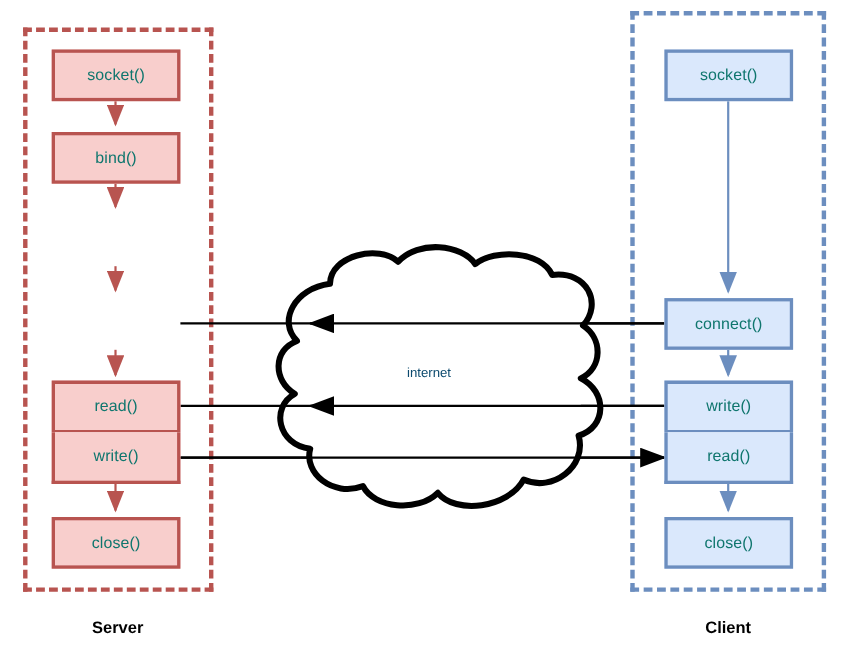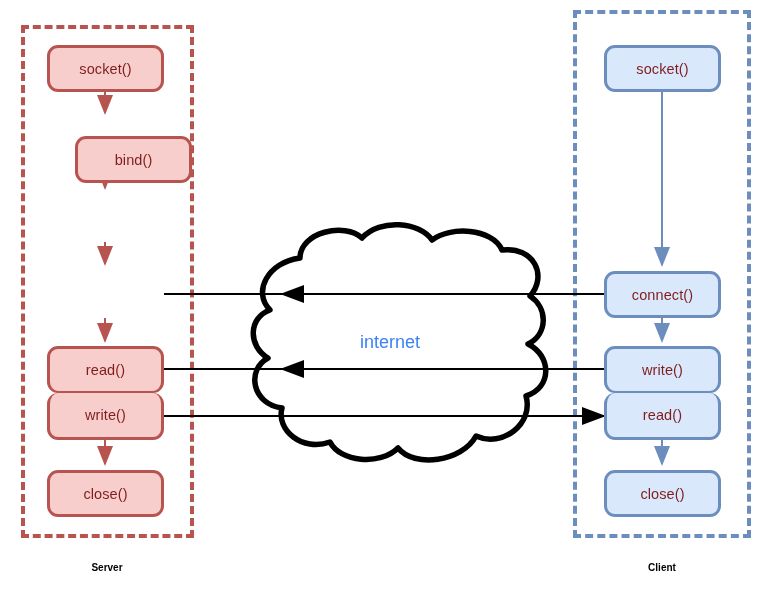--- a/index.html
+++ b/index.html
@@ -32,39 +32,38 @@
   }
   .zone-client {
     left: 573px;
     top: 10px;
     width: 178px;
     height: 528px;
     border: 4px dashed #6c8ebf;
   }
   .zone-label {
     position: absolute;
-    font-size: 10px;
+    font-size: 15px;
     font-weight: bold;
     color: #000000;
     text-align: center;
     white-space: nowrap;
   }
   .zone-label-server { left: 47px; top: 562px; width: 120px; }
   .zone-label-client { left: 602px; top: 562px; width: 120px; }
 
   .node {
     position: absolute;
     box-sizing: border-box;
     display: flex;
     align-items: center;
     justify-content: center;
     font-size: 14.5px;
-    color: #7f1d1d;
+    color: #0f766e;
     letter-spacing: 0.1px;
-    border-radius: 11px;
   }
   .node-server {
     background: #f8cecc;
     border: 3px solid #b85450;
     left: 47px;
     width: 117px;
     height: 47px;
   }
   .node-client {
     background: #dae8fc;
@@ -75,22 +74,22 @@
   }
   
   .pair-top { border-bottom-width: 2px; }
   .pair-bottom { border-top-width: 0px; }
   .cloud-label {
     position: absolute;
     left: 240px;
     top: 332px;
     width: 300px;
     text-align: center;
-    font-size: 18px;
-    color: #3b82f6;
+    font-size: 12px;
+    color: #0c4a6e;
   }
   svg.overlay {
     position: absolute;
     left: 0;
     top: 0;
     width: 782px;
     height: 605px;
     pointer-events: none;
   }
 </style>
@@ -163,21 +162,21 @@
       <line x1="528" y1="294" x2="604" y2="294" stroke="#000000" stroke-width="2"></line>
       <line x1="528" y1="369" x2="604" y2="369" stroke="#000000" stroke-width="2"></line>
       <line x1="164" y1="416" x2="282" y2="416" stroke="#000000" stroke-width="2"></line>
       <line x1="524" y1="416" x2="604" y2="416" stroke="#000000" stroke-width="2"></line>
     </g>
   </svg>
 
   <div class="cloud-label">internet</div>
 
   <div class="node node-server" style="top:45px;">socket()</div>
-  <div class="node node-server" style="top:136px;margin-left:28px;">bind()</div>
+  <div class="node node-server" style="top:120px;">bind()</div>
   <div class="node node-server pair-top" style="top:346px;">read()</div>
   <div class="node node-server pair-bottom" style="top:393px;">write()</div>
   <div class="node node-server" style="top:470px;">close()</div>
 
   <div class="node node-client" style="top:45px;">socket()</div>
   <div class="node node-client" style="top:271px;">connect()</div>
   <div class="node node-client pair-top" style="top:346px;">write()</div>
   <div class="node node-client pair-bottom" style="top:393px;">read()</div>
   <div class="node node-client" style="top:470px;">close()</div>
 

